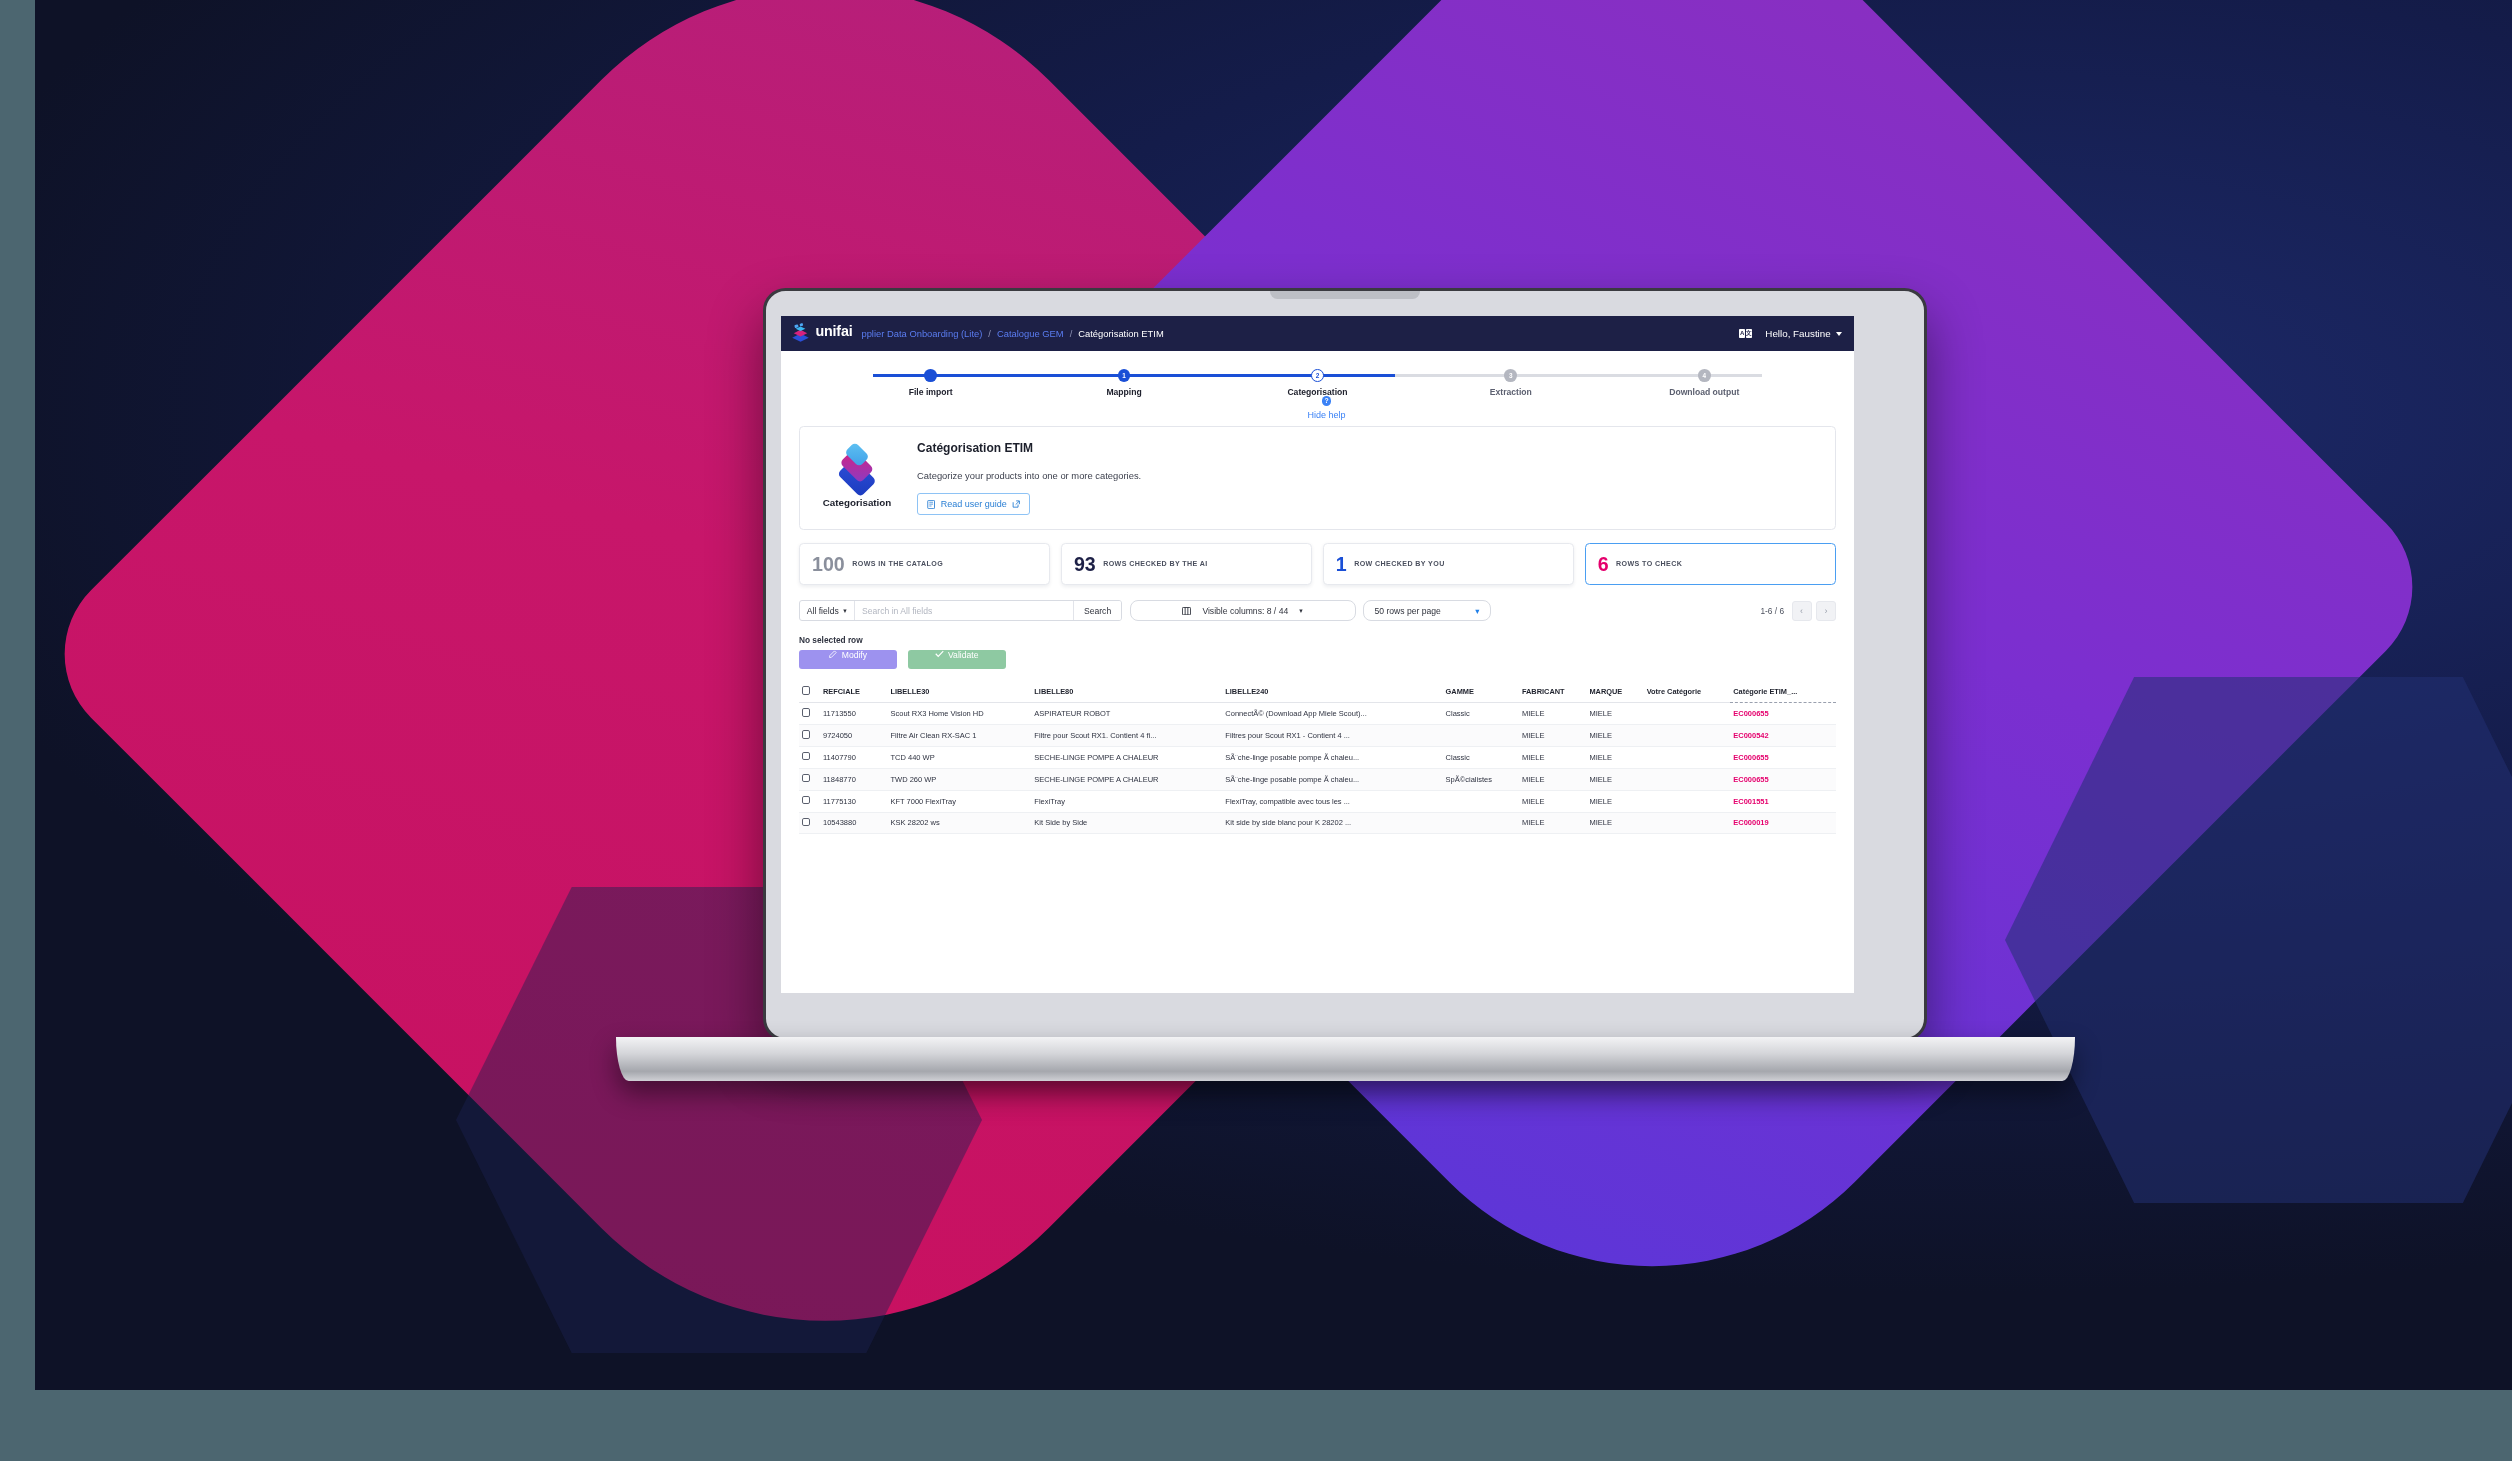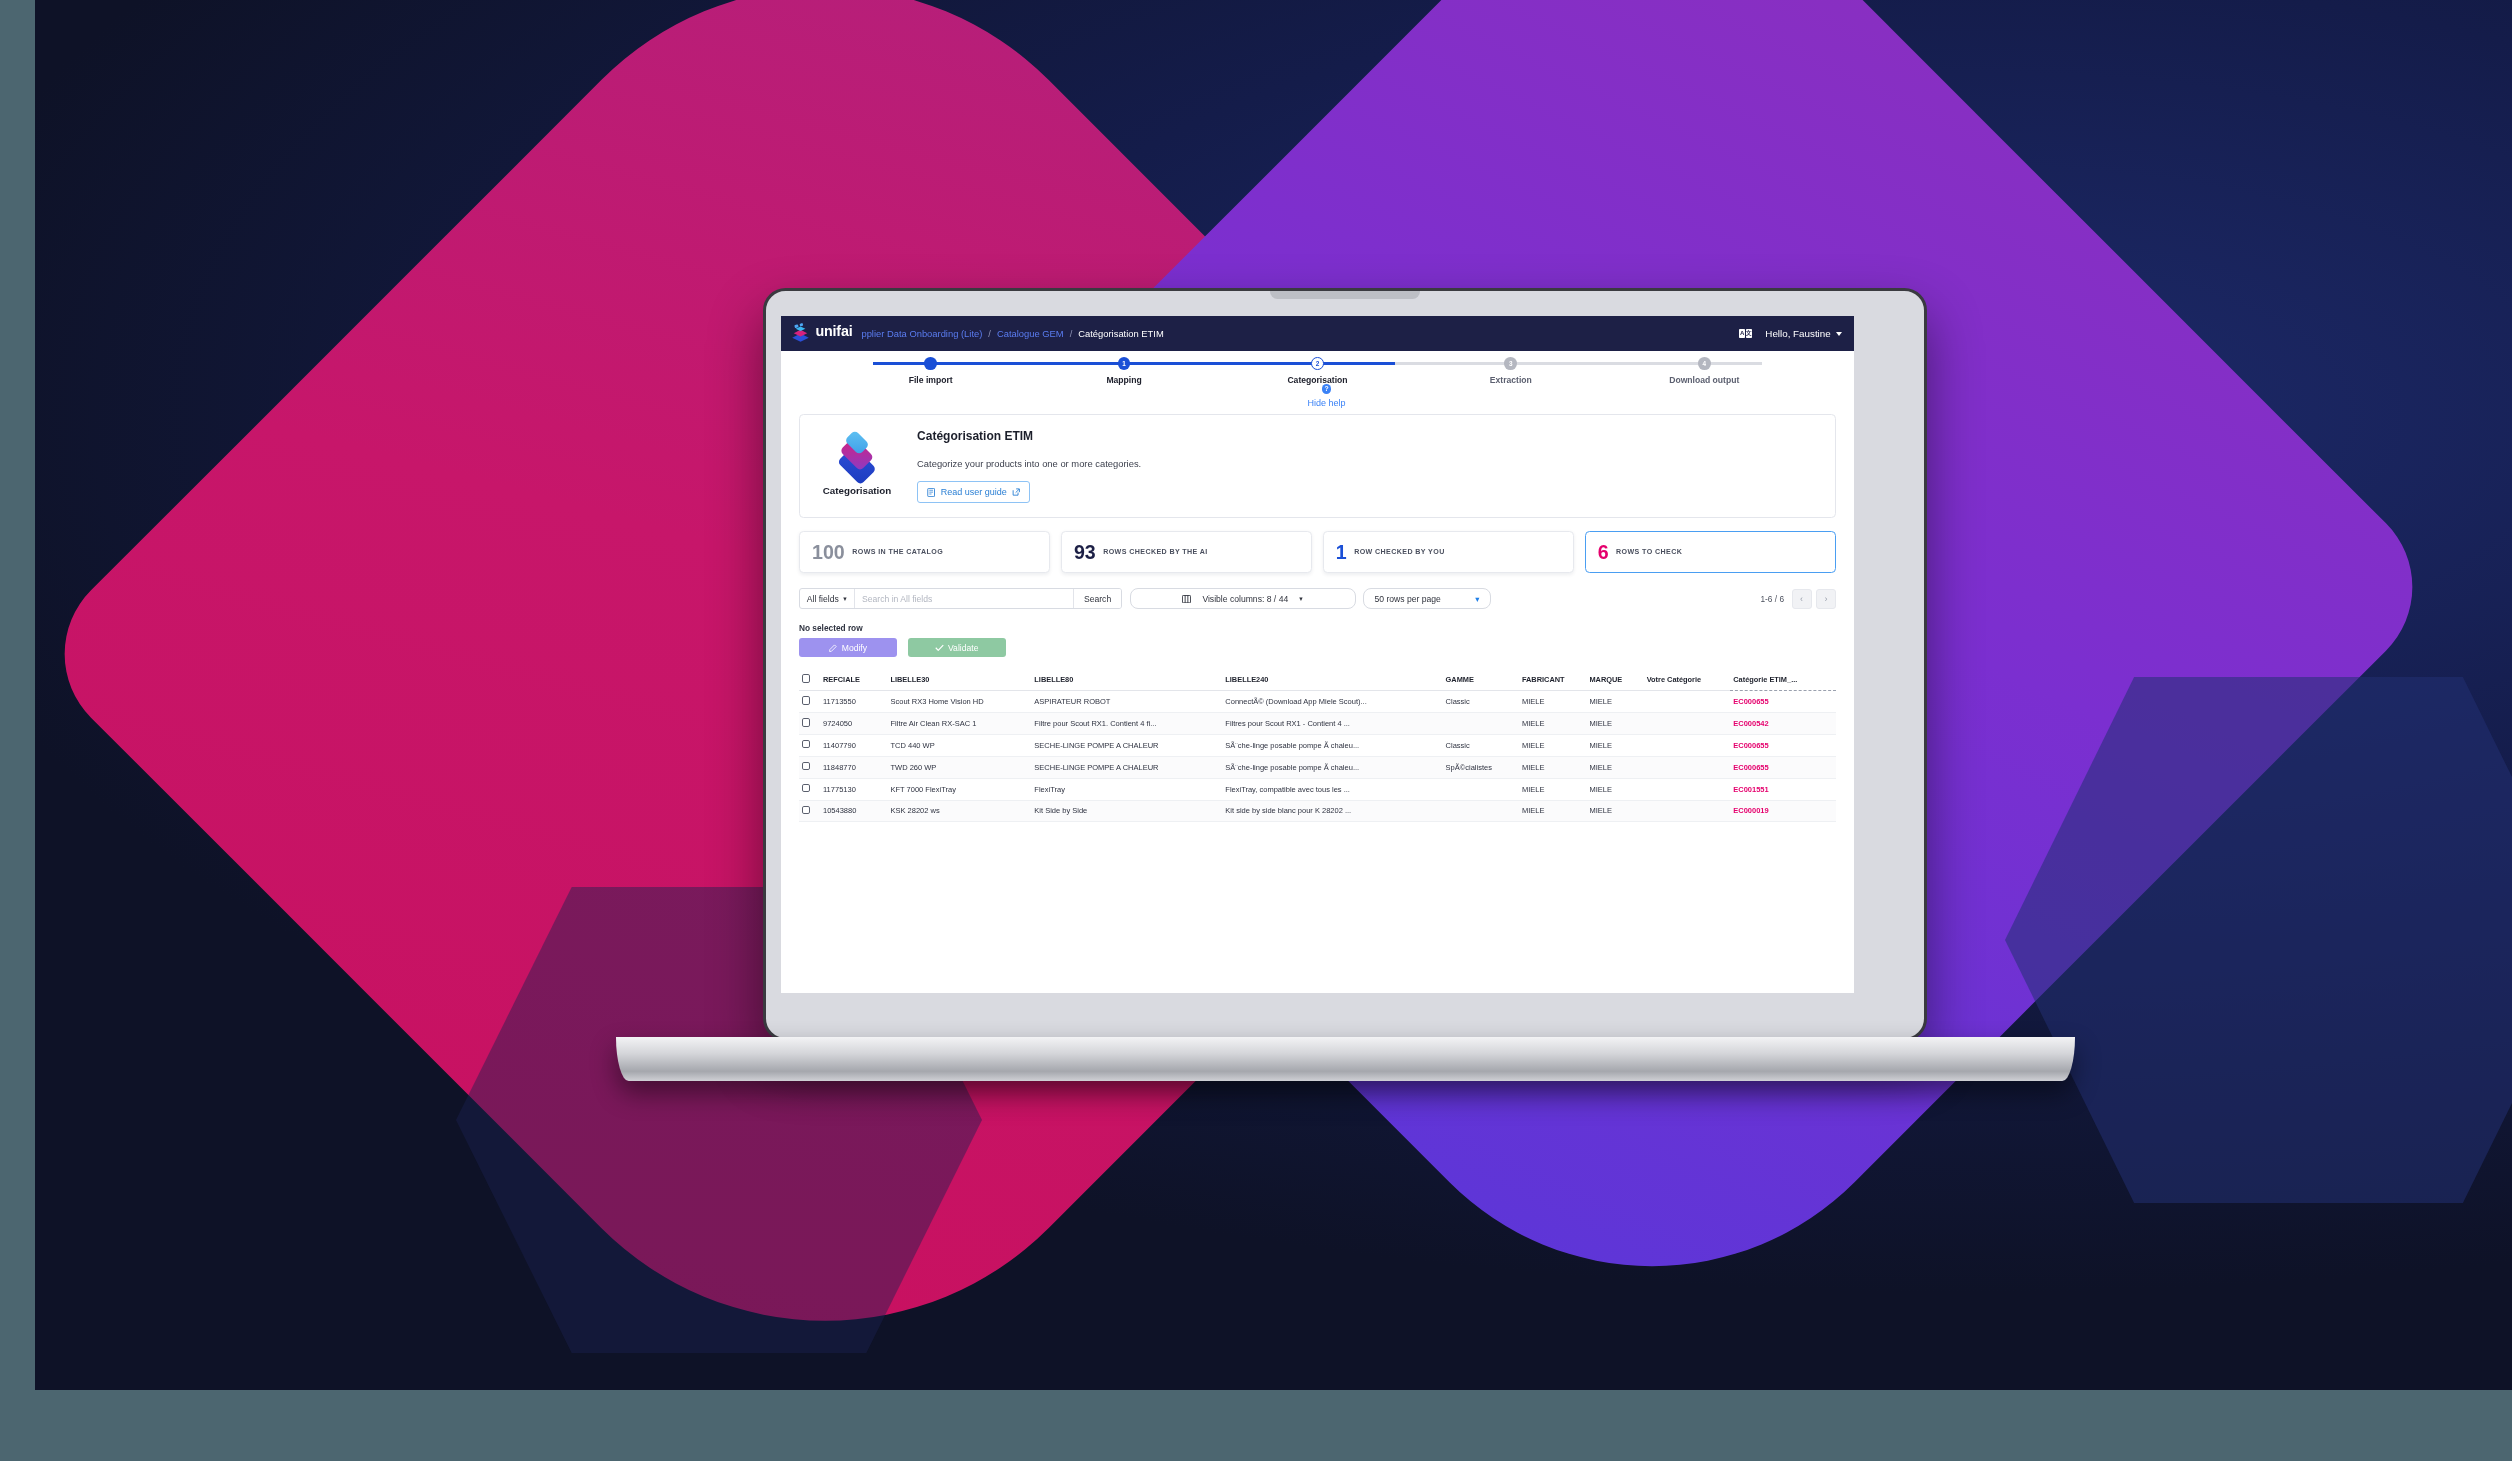--- a/index.html
+++ b/index.html
@@ -136,21 +136,21 @@
   }
   .lang-icon i {
     display:block; width:6px;height:9.8px;background:#fff;color:#1d2046;
     font-style:normal;font-size:6px;line-height:9.8px;text-align:center;font-weight:700;
     border-radius:0.8px;
   }
   .user-menu { font-size:9.8px; display:flex; align-items:center; gap:5.3px; cursor:pointer; }
   .caret { width:0;height:0;border-left:3.8px solid transparent;border-right:3.8px solid transparent;border-top:4.5px solid #fff;}
 
   
-  .stepper { position:relative; padding: 6px 53px 6px 53px; }
+  .stepper { position:relative; padding: 18px 53px 6px 53px; }
   .step-track { position:relative; height: 12px; }
   .step-line { position:absolute; left:4%; right:4%; top:5.3px; height:2.3px; background:#dadce2; }
   .step-line-fill { position:absolute; left:4%; width:54%; top:5.3px; height:2.3px; background:#1a4fd6; }
   .steps { position:relative; display:flex; justify-content:space-between; }
   .step { position:relative; width: 20%; text-align:center; }
   .step-dot {
     width:12.8px;height:12.8px;border-radius:50%;margin:0 auto;
     display:flex;align-items:center;justify-content:center;
     font-size:6.4px; font-weight:600; color:#fff; background:#1a4fd6;
     position:relative; z-index:2;
@@ -230,21 +230,21 @@
     width:20px;height:20px;border-radius:3px;background:#f1f2f5;border:0.8px solid #e6e8ed;
     display:flex;align-items:center;justify-content:center;color:#9aa0ac;font-size:9px;cursor:pointer;
   }
 
   
   .sel-bar { margin: 13.5px 18px 0 18px; }
   .sel-text { font-size:8.3px; color:#2f3340; font-weight:600; margin-bottom:5.3px; }
   .action-row { display:flex; gap:10.5px; }
   .btn-modify, .btn-validate {
     width:98px; height:19px; border-radius:3px; border:none; cursor:pointer;
-    display:flex; align-items:center; justify-content:center; gap:4.5px;
+    display:flex; align-items:flex-start; justify-content:center; gap:4.5px;
     color:#fff; font-size:8.6px; font-family:"Liberation Sans",sans-serif;
   }
   .btn-modify { background:#9d92ef; }
   .btn-validate { background:#8ec9a2; }
 
   
   .table-wrap { margin: 12px 18px 0 18px; }
   table { width:100%; border-collapse:collapse; }
   thead th {
     text-align:left; font-size:7.4px; font-weight:700; color:#1e212c;

